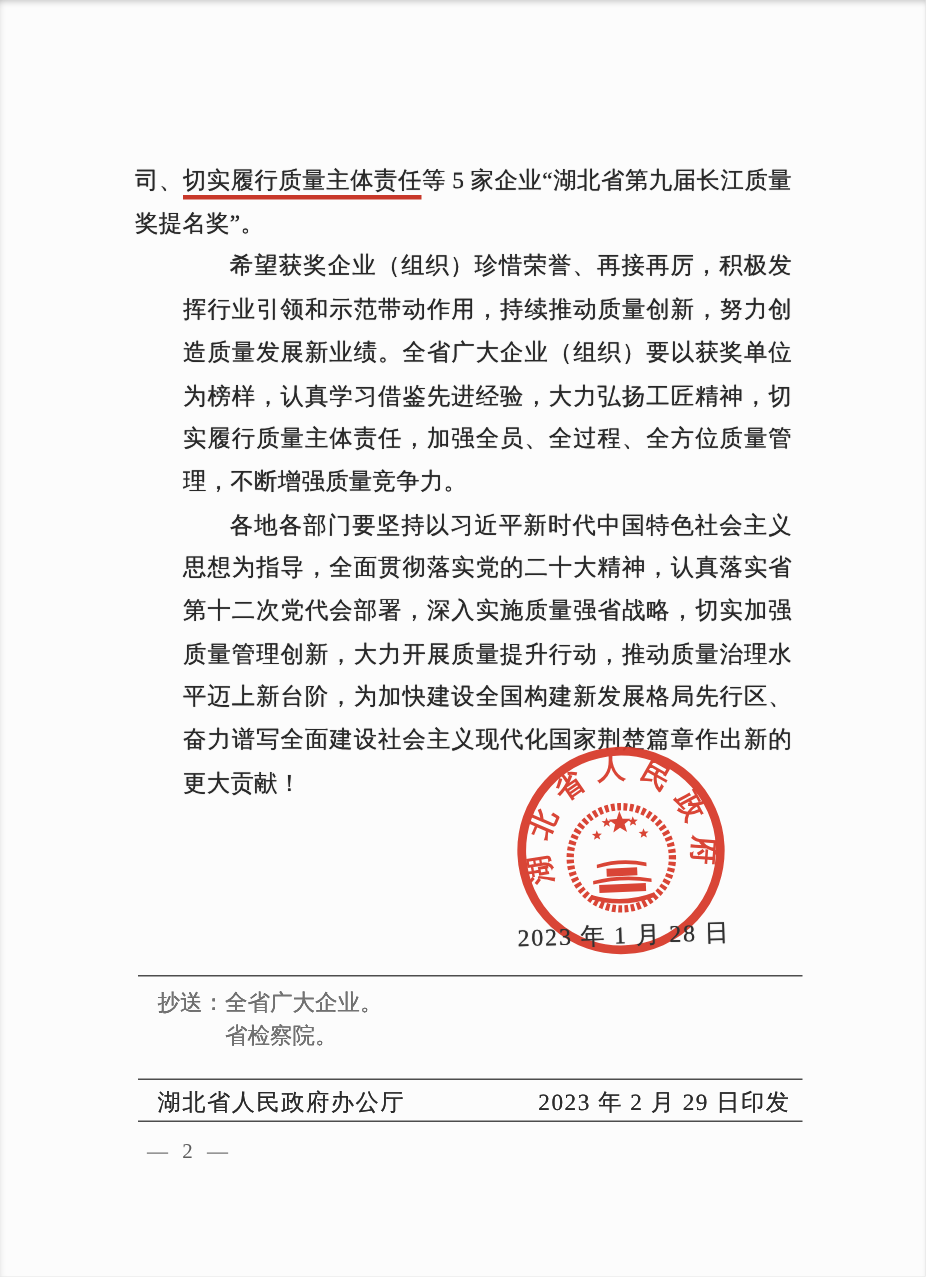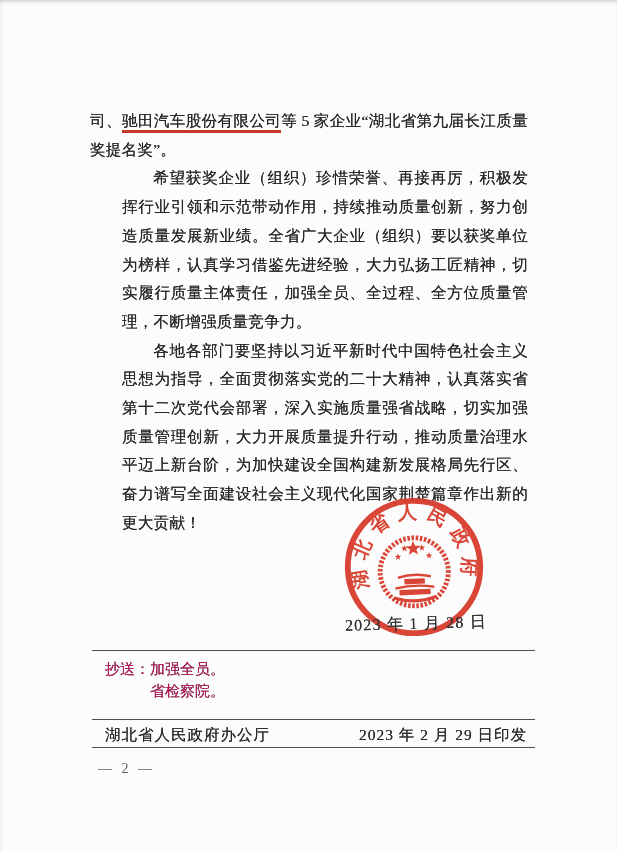--- a/index.html
+++ b/index.html
@@ -47,21 +47,21 @@
   }
   
   .hr{position:absolute;left:92px;width:443px;border-top:1.6px solid #4d4d4d;height:0;}
   .hr1{top:650px;}
   .hr2{top:719px;}
   .hr3{top:747px;}
   
   .cc{
     position:absolute;left:105px;top:658px;width:432px;
     display:flex;align-items:flex-start;
-    font-size:15px;line-height:22.4px;color:#be185d;
+    font-size:15px;line-height:22.4px;color:#737373;
     text-shadow:0 0 .4px #3a3a3a;
   }
   .cc-label{white-space:nowrap;}
   .cc-lines{flex:1;}
   
   .footer-row{
     position:absolute;left:105px;right:90px;top:725px;
     display:flex;justify-content:space-between;align-items:center;
     font-size:15.5px;color:#2b2b2b;letter-spacing:1px;
     text-shadow:0 0 .4px #3a3a3a;
@@ -70,21 +70,21 @@
     position:absolute;left:98px;top:761px;
     font-size:14px;color:#5c5c5c;letter-spacing:3px;
   }
 </style>
 </head>
 <body>
 
 <div class="page">
 
   <div class="body-text">
-    <p class="para"><span>司、</span><span class="red-underline">驰田汽车股份有限公司</span><span>等 5 家企业“湖北省第九届长江质量奖提名奖”。</span></p>
+    <p class="para"><span>司、</span><span class="red-underline">切实履行质量主体责任</span><span>等 5 家企业“湖北省第九届长江质量奖提名奖”。</span></p>
     <p class="para indent">希望获奖企业（组织）珍惜荣誉、再接再厉，积极发挥行业引领和示范带动作用，持续推动质量创新，努力创造质量发展新业绩。全省广大企业（组织）要以获奖单位为榜样，认真学习借鉴先进经验，大力弘扬工匠精神，切实履行质量主体责任，加强全员、全过程、全方位质量管理，不断增强质量竞争力。</p>
     <p class="para indent">各地各部门要坚持以习近平新时代中国特色社会主义思想为指导，全面贯彻落实党的二十大精神，认真落实省第十二次党代会部署，深入实施质量强省战略，切实加强质量管理创新，大力开展质量提升行动，推动质量治理水平迈上新台阶，为加快建设全国构建新发展格局先行区、奋力谱写全面建设社会主义现代化国家荆楚篇章作出新的更大贡献！</p>
   </div>
 
   <div class="seal">
     <svg viewBox="0 0 150 150" xmlns="http://www.w3.org/2000/svg" aria-hidden="true">
       <defs>
         <path id="unitStar" d="M0,-1 L0.25,-0.344 L0.951,-0.309 L0.404,0.131 L0.588,0.809 L0,0.425 L-0.588,0.809 L-0.404,0.131 L-0.951,-0.309 L-0.25,-0.344 Z"></path>
         <path id="sealArc" d="M 34,103.7 A 50 50 0 1 1 116,103.7" fill="none"></path>
       </defs>
@@ -110,21 +110,21 @@
       </g>
     </svg>
   </div>
 
   <div class="sign-date">2023 年 1 月 28 日</div>
 
   <div class="hr hr1"></div>
   <div class="cc">
     <span class="cc-label">抄送：</span>
     <div class="cc-lines">
-      <div>加强全员。</div>
+      <div>全省广大企业。</div>
       <div>省检察院。</div>
     </div>
   </div>
 
   <div class="hr hr2"></div>
   <div class="footer-row">
     <span>湖北省人民政府办公厅</span>
     <span>2023 年 2 月 29 日印发</span>
   </div>
   <div class="hr hr3"></div>

